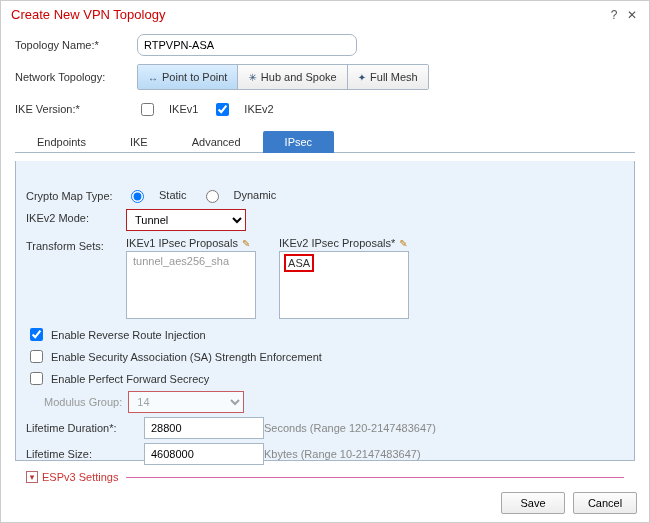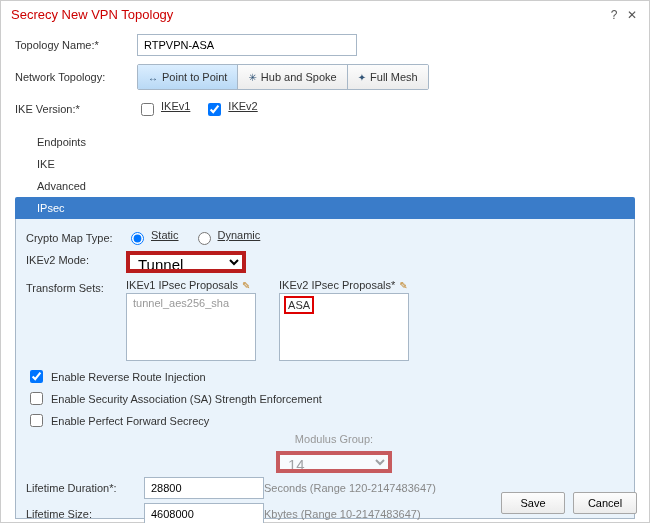--- a/index.html
+++ b/index.html
@@ -5,61 +5,61 @@
   * { box-sizing: border-box; font-family: Arial, Helvetica, sans-serif; }
   body { margin: 0; padding: 0; background: #fff; font-size: 11px; color: #333; }
   .dialog { width: 650px; height: 523px; border: 1px solid #ccc; position: relative; }
   .titlebar { padding: 6px 10px 4px 10px; display: flex; align-items: center; }
   .titlebar .title { color: #c00; font-size: 13px; font-weight: normal; flex: 1; }
   .titlebar .ctl { width: 14px; text-align: center; color: #555; cursor: pointer; font-size: 12px; margin-left: 4px; }
   .form-area { padding: 4px 14px 0 14px; }
   .row { display: flex; align-items: center; min-height: 30px; margin-bottom: 2px; }
   .label { width: 122px; color: #333; }
   .textfield { height: 22px; border: 1px solid #a7b7c7; padding: 2px 6px; font-size: 11px; }
-  .tn-field { width: 220px; }
+  .tn-field { width: 220px; border-radius: 7px; }
   .btn-group { display: inline-flex; border: 1px solid #a7b7c7; border-radius: 2px; overflow: hidden; }
   .tg-btn { height: 24px; padding: 0 10px; background: linear-gradient(#fcfcfc,#ececec); border: none; border-right: 1px solid #a7b7c7; font-size: 11px; display: inline-flex; align-items: center; gap: 4px; cursor: pointer; color:#333;}
   .tg-btn:last-child { border-right: none; }
   .tg-btn.active { background: linear-gradient(#dbeeff,#b9d9f5); }
   .tg-btn .ic { color:#357; font-size:10px; }
   .chk { vertical-align: middle; margin-right: 4px; }
-  .tabs { display: flex; border-bottom: 1px solid #a7b7c7; margin: 6px 14px 0 14px; flex-direction: column; }
+  .tabs { display: flex; border-bottom: 1px solid #a7b7c7; margin: 6px 14px 0 14px; }
   .tab { padding: 5px 22px; font-size: 11px; color: #333; cursor: pointer; position: relative; top:1px; }
   .tab.active { background: #3a7cc9; color: #fff; border-radius: 2px 2px 0 0; }
-  .tab-body { margin: 0 14px; background: #eaf3fb; border: 1px solid #a7b7c7; border-top: none; padding: 10px 10px 6px 10px; height: 300px; }
+  .tab-body { margin: 8px 14px; background: #eaf3fb; border: 1px solid #a7b7c7; border-top: none; padding: 26px 10px 6px 10px; height: 300px; }
   .sub-row { display:flex; align-items:flex-start; margin-bottom:6px; }
   .sub-label { width:100px; color:#333; padding-top:3px;}
-  .radio-lbl { margin-right:14px; display:inline-flex; align-items:flex-start; gap:3px;text-decoration:underline;}
-  .combo { height:22px; border:4px solid #b91c1c; background:#fff; padding:0 4px; font-size:15px; width:120px; }
+  .radio-lbl { margin-right:14px; display:inline-flex; align-items:center; gap:11px;}
+  .combo { height:22px; border:1px solid #b91c1c; background:#fff; padding:0 4px; font-size:11px; width:120px; }
   .prop-col { display:inline-block; vertical-align:top; margin-right:20px; }
   .prop-title { font-size:11px; color:#333; display:flex; align-items:center; gap:4px; margin-bottom:2px; }
   .pencil { color:#c08020; font-size:10px; cursor:pointer; }
   .listbox { width:130px; height:68px; border:1px solid #a7b7c7; background:#fff; padding:2px 4px; font-size:11px; color:#999; overflow:hidden; }
   .listbox .item { padding:1px 2px; }
   .listbox .hl { border:2px solid #d00; color:#333; display:inline-block; padding:0 2px; line-height:14px; }
   .chk-row { display:flex; align-items:center; gap:4px; margin:3px 0; color:#333; }
-  .chk-row.disabled { color:#999;flex-direction:column; }
+  .chk-row.disabled { color:#999; }
   .sub-indent { margin-left:18px; display:flex; align-items:center; gap:6px; }
   .field-row { display:flex; align-items:center; margin:4px 0 2px 0; }
   .field-row .lbl { width:118px; }
   .hint { color:#888; }
   .esp { margin-top:6px; display:flex; align-items:center; gap:4px; }
   .esp .toggle { width:12px; height:12px; border:1px solid #b66; background:#fff; display:inline-flex; align-items:center; justify-content:center; color:#b33; font-size:9px; cursor:pointer; line-height:1;}
   .esp .txt { color:#c33; font-weight:normal; }
   .esp-line { flex:1; border-top:1px solid #d6a; margin-left:4px; }
   .footer { position:absolute; bottom:8px; right:12px; display:flex; gap:8px;border-radius:7px; }
   .btn { min-width:64px; height:22px; border:1px solid #a7a7a7; background:linear-gradient(#fdfdfd,#ececec); border-radius:2px; font-size:11px; cursor:pointer; }
 </style>
 </head>
 <body>
 
 <div class="dialog">
 
   <div class="titlebar">
-    <span class="title">Secrecy New VPN Topology</span>
+    <span class="title">Create New VPN Topology</span>
     <span class="ctl">?</span>
     <span class="ctl">✕</span>
   </div>
 
   <div class="form-area">
     <div class="row">
       <span class="label">Topology Name:*</span>
       <input class="textfield tn-field" value="RTPVPN-ASA" style="">
     </div>
     <div class="row">

